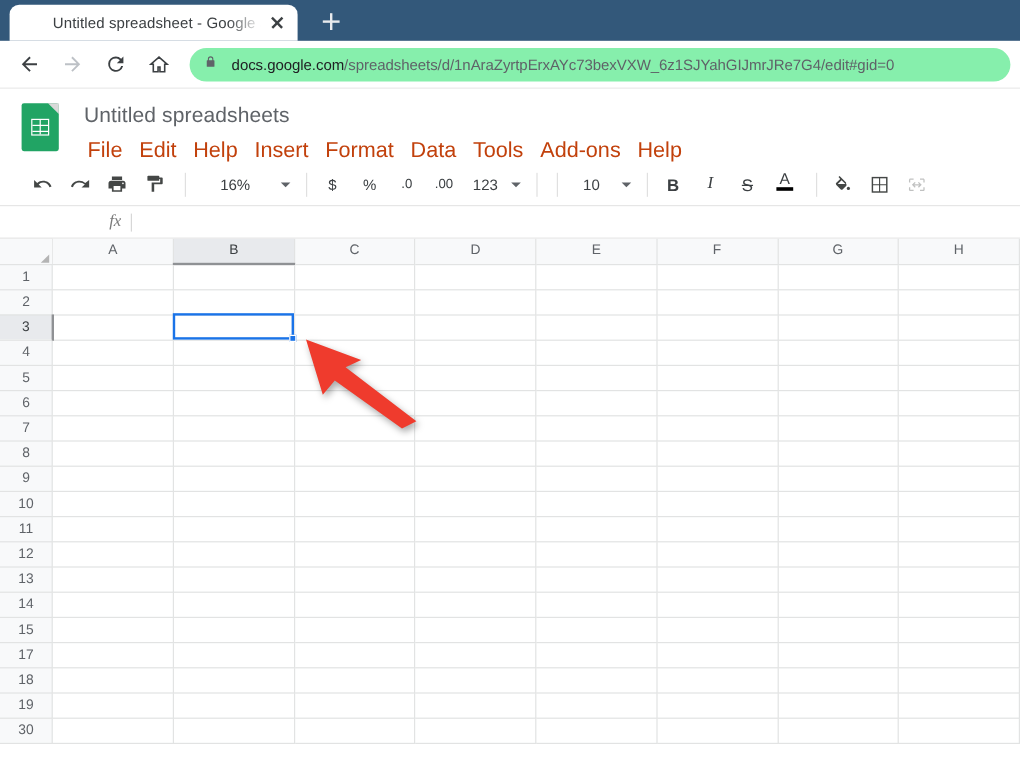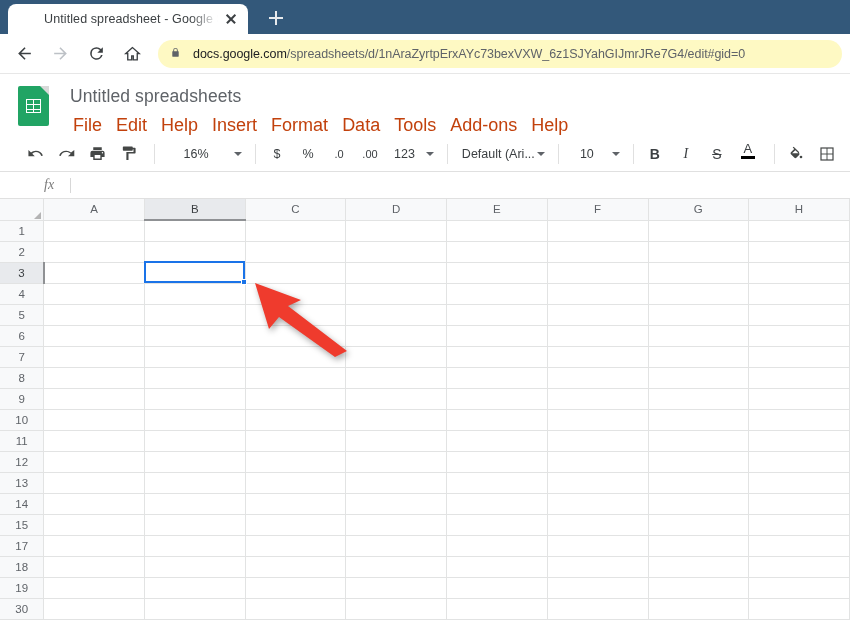--- a/index.html
+++ b/index.html
@@ -103,21 +103,21 @@
   .navbtn {
     width: 32px; height: 32px;
     flex: 0 0 32px;
     display: flex; align-items: center; justify-content: center;
     margin-right: 4px;
   }
   .navbtn svg { display: block; }
   .omnibox {
     flex: 1 1 auto;
     height: 28px;
-    background: #fef9c3;
+    background: #86efac;
     border-radius: 14px;
     display: flex;
     align-items: center;
     padding: 0 12px;
     margin-left: 6px;
   }
   .lock-icon { width: 12px; flex: 0 0 12px; margin-right: 11px; }
   .url {
     font-size: 12.5px;
     color: #4b4f52;
@@ -247,25 +247,26 @@
     width: 44px;
     height: 100%;
     display: flex;
     align-items: center;
     justify-content: center;
     font-size: 11px;
     color: #5f6368;
   }
   .fx {
     width: 26px;
-    text-align: left;
+    text-align: center;
     font-style: italic;
     font-family: "Liberation Serif", serif;
     font-size: 14px;
     color: #7b7b7b;
+    margin-left: 39px;
   }
   .fdivider { width: 1px; height: 15px; background: #d7d7d7; }
   .finput {
     flex: 1 1 auto;
     height: 100%;
     font-size: 12.5px;
     color: #202124;
     padding-left: 8px;
     display: flex;
     align-items: center;
@@ -462,24 +463,20 @@
   <div class="tbtn">
     <span class="tlabel" style="font-size:11px">.00</span>
   </div>
   <div class="tcombo">
     <span class="tlabel">123</span>
     <span class="caret"></span>
   </div>
 
   <div class="tsep"></div>
 
-  <div class="tcombo">
-    <span class="tlabel fontbox">Default (Ari...</span>
-    <span class="caret"></span>
-  </div>
 
   <div class="tsep"></div>
 
   <div class="tcombo">
     <span class="tlabel sizebox">10</span>
     <span class="caret"></span>
   </div>
 
   <div class="tsep"></div>
 

